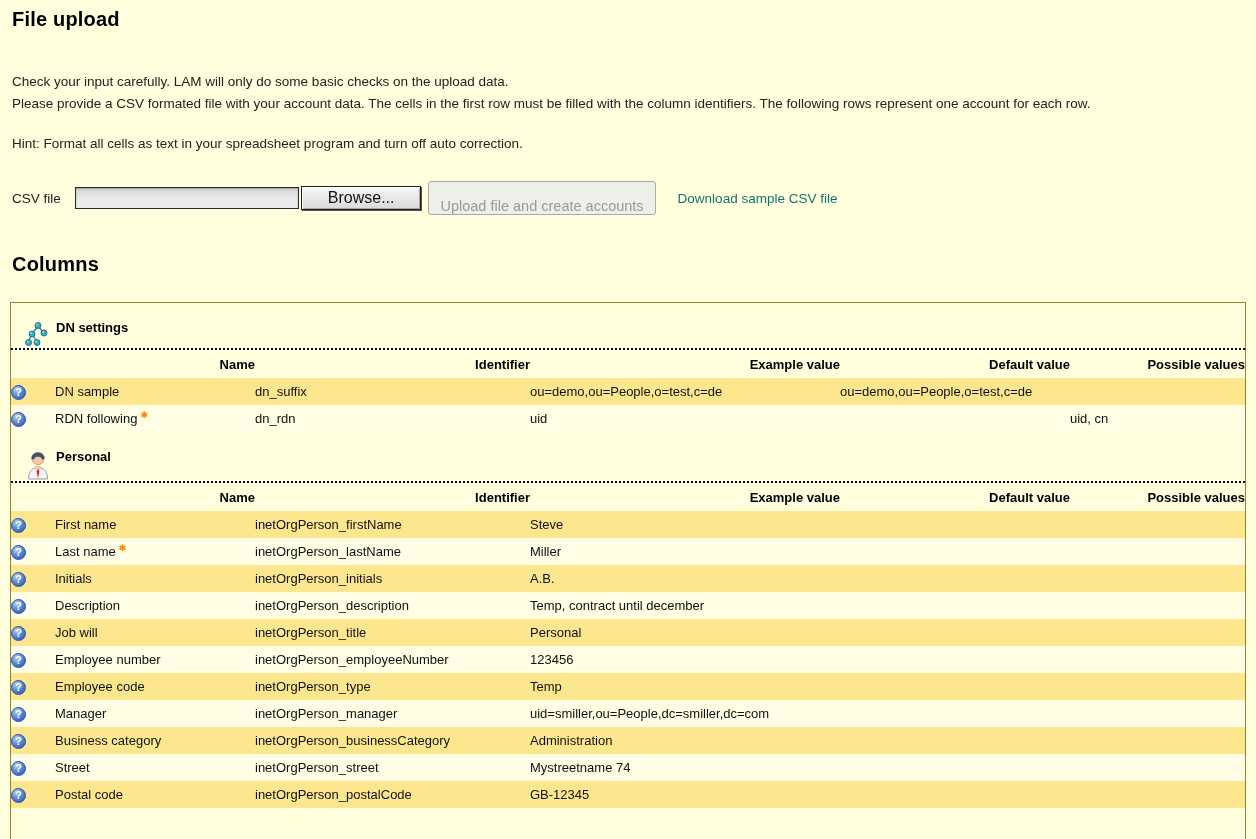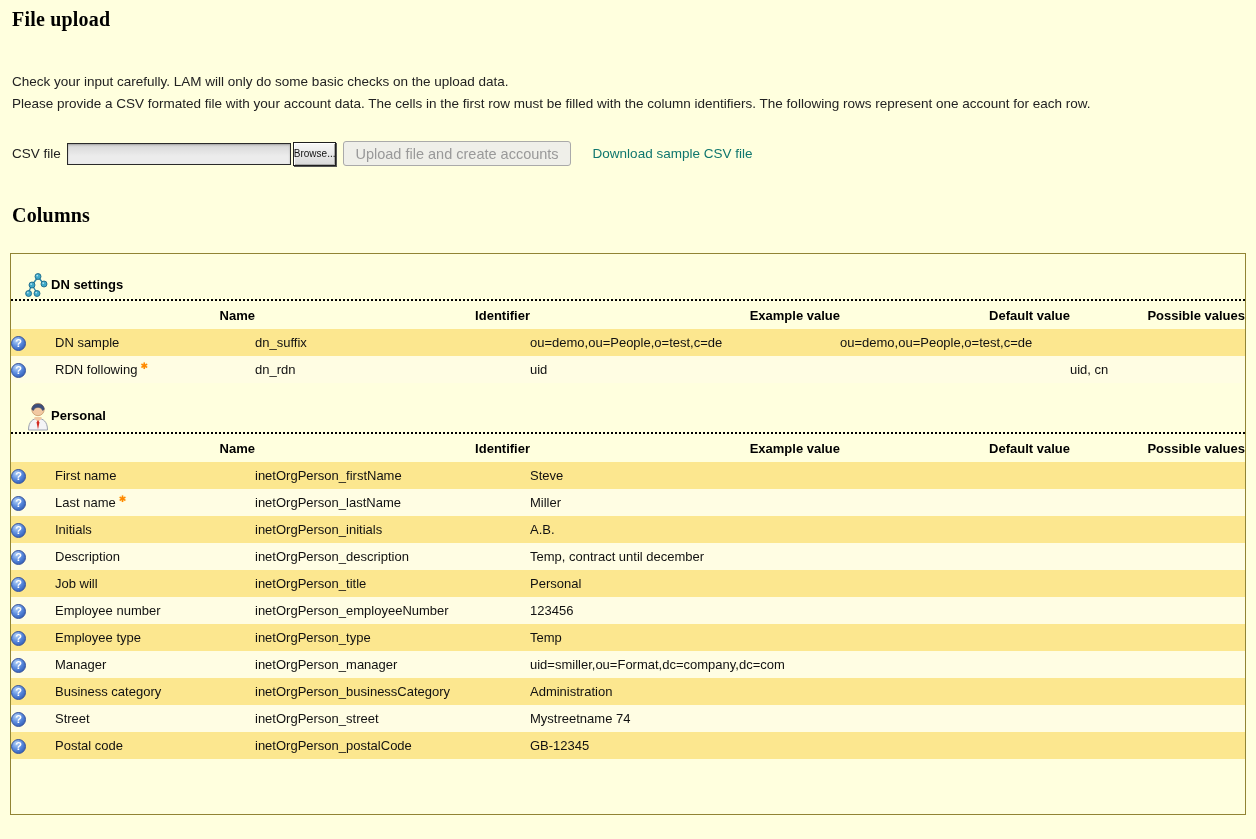--- a/index.html
+++ b/index.html
@@ -17,21 +17,20 @@
   }
   .page {
     padding: 8px 10px 0 10px;
   }
   h1 {
     font-size: 20px;
     font-weight: bold;
     color: #000;
     margin: 0 0 0 2px;
     letter-spacing: 0.2px;
-    font-family: Liberation Serif, serif;
   }
   .intro {
     margin-top: 40px;
     margin-left: 2px;
     line-height: 22px;
     color: #222;
   }
   .hint {
     margin-top: 18px;
     margin-left: 2px;
@@ -39,48 +38,48 @@
     color: #222;
   }
   
   .upload-row {
     margin-top: 26px;
     margin-left: 2px;
     display: flex;
     align-items: center;
   }
   .csv-label {
-    margin-right: 6px;
+    margin-right: 14px;
     color: #222;
   }
   .file-box {
     width: 216px;
     height: 20px;
     border: 1px solid #2a2a2a;
     background: linear-gradient(180deg, #d6d6d6, #ececec 60%);
     box-shadow: inset 0 1px 2px rgba(0,0,0,0.25);
     font-size: 13px;
     padding: 0 3px;
     outline: none;
   }
   .browse-btn {
     height: 24px;
-    padding: 0 0;
+    padding: 0 26px;
     margin-left: 2px;
-    font-size: 10px;
+    font-size: 16px;
     color: #111;
     background: linear-gradient(180deg, #f7f7f7, #d9d9d9);
     border: 1px solid #1f1f1f;
     box-shadow: inset 1px 1px 0 #ffffff, inset -1px -1px 0 #a8a8a8, 1px 1px 0 #555;
     cursor: pointer;
   }
   .upload-btn {
     height: 25px;
     margin-left: 7px;
-    padding: 4px 11px;
+    padding: 16px 11px;
     font-size: 14.5px;
     color: #999;
     background: #efefe9;
     border: 1px solid #aaa;
     border-radius: 3px;
     cursor: default;
   }
   .download-link {
     margin-left: 22px;
     color: #0f766e;
@@ -92,21 +91,22 @@
   }
   
   .columns-table {
     margin-top: 26px;
     border: 1px solid #918434;
     background: #FFFFDE;
     min-height: 560px;
   }
   .section-header {
     display: flex;
-    align-items: center;
+    align-items: flex-start;
+    gap: 5px;
     padding: 17px 0 1px 14px;
     border-bottom: 2px dotted #000;
   }
   .section-title {
     font-weight: bold;
     font-size: 13px;
     color: #000;
     padding-bottom: 1px;
   }
   .section-icon svg { display: block; }
@@ -170,20 +170,21 @@
 
 <div class="page">
 
   <h1>File upload</h1>
 
   <div class="intro">
     <div>Check your input carefully. LAM will only do some basic checks on the upload data.</div>
     <div>Please provide a CSV formated file with your account data. The cells in the first row must be filled with the column identifiers. The following rows represent one account for each row.</div>
   </div>
 
+  <div class="hint">Hint: Format all cells as text in your spreadsheet program and turn off auto correction.</div>
 
   <div class="upload-row">
     <span class="csv-label">CSV file</span>
     <input class="file-box" type="text" value="" style="">
     <button class="browse-btn">Browse...</button>
     <button class="upload-btn">Upload file and create accounts</button>
     <a class="download-link">Download sample CSV file</a>
   </div>
 
   <h1 class="columns-heading">Columns</h1>
@@ -332,31 +333,31 @@
             <tr class="row-light">
               <td class="help-cell"><span class="help-icon">?</span></td>
               <td><span>Employee number</span></td>
               <td>inetOrgPerson_employeeNumber</td>
               <td>123456</td>
               <td></td>
               <td></td>
             </tr>
             <tr class="row-gold">
               <td class="help-cell"><span class="help-icon">?</span></td>
-              <td><span>Employee type</span></td>
+              <td><span>Employee code</span></td>
               <td>inetOrgPerson_type</td>
               <td>Temp</td>
               <td></td>
               <td></td>
             </tr>
             <tr class="row-light">
               <td class="help-cell"><span class="help-icon">?</span></td>
               <td><span>Manager</span></td>
               <td>inetOrgPerson_manager</td>
-              <td>uid=smiller,ou=Format,dc=company,dc=com</td>
+              <td>uid=smiller,ou=People,dc=smiller,dc=com</td>
               <td></td>
               <td></td>
             </tr>
             <tr class="row-gold">
               <td class="help-cell"><span class="help-icon">?</span></td>
               <td><span>Business category</span></td>
               <td>inetOrgPerson_businessCategory</td>
               <td>Administration</td>
               <td></td>
               <td></td>

